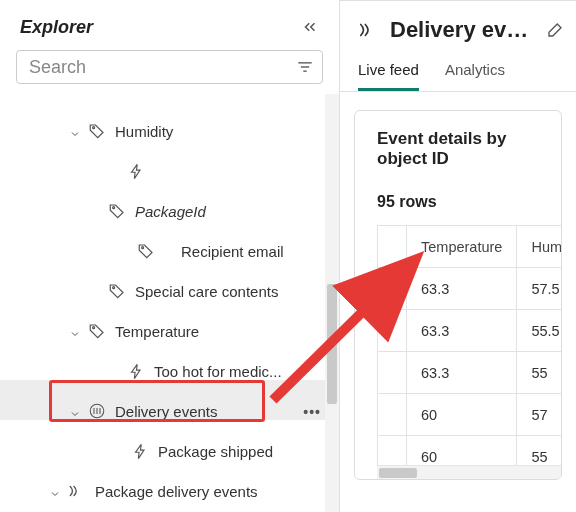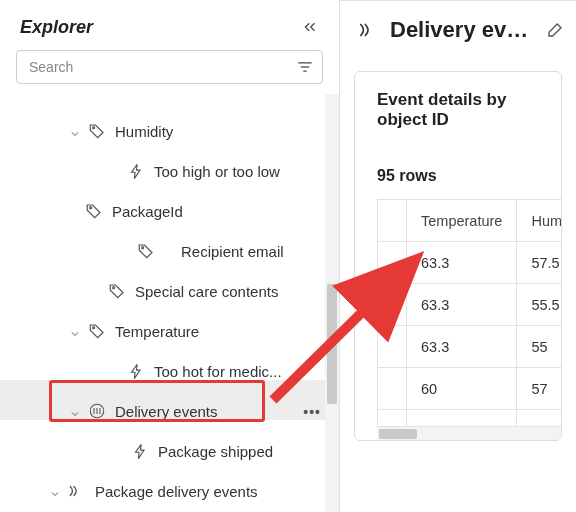--- a/index.html
+++ b/index.html
@@ -2,21 +2,21 @@
 <html><head>
 <meta charset="utf-8">
 <style>
 * { box-sizing: border-box; margin: 0; padding: 0; font-family: "Segoe UI", -apple-system, sans-serif; }
 body { width: 576px; height: 512px; overflow: hidden; background: #fff; display: flex; position: relative; }
 .sidebar { width: 340px; border-right: 1px solid #e0e0e0; display: flex; flex-direction: column; }
 .sidebar-header { display: flex; align-items: center; justify-content: space-between; padding: 14px 16px 10px 20px; }
 .sidebar-title { font-size: 18px; font-weight: 600; color: #222; font-style: italic; }
 .collapse-btn { cursor: pointer; padding: 4px; }
 .search-wrap { padding: 0 16px 10px 16px; position: relative; }
-.search-input { width: 100%; height: 34px; border: 1px solid #ccc; border-radius: 4px; padding: 0 34px 0 12px; font-size: 14px; color: #555; }
+.search-input { width: 100%; height: 34px; border: 1px solid #ccc; border-radius: 4px; padding: 0 34px 0 12px; font-size: 18px; color: #555; }
 .search-input::placeholder { color: #888; }
 .filter-icon { position: absolute; right: 24px; top: 7px; }
 .tree { flex: 1; overflow-y: auto; padding-top: 6px; position: relative; }
 .tree-scrollbar { position: absolute; right: 0; top: 0; width: 14px; height: 100%; background: #f3f3f3; }
 .tree-thumb { position: absolute; right: 2px; width: 10px; background: #c9c9c9; border-radius: 2px; }
 .tree-item { display: flex; align-items: flex-end; height: 40px; padding-right: 18px; cursor: pointer; font-size: 15px; color: #333; }
 .tree-item.selected { background: #ededed; }
 .chevron { width: 14px; display: inline-flex; justify-content: center; margin-right: 6px; }
 .item-icon { margin-right: 9px; display: inline-flex; }
 .item-label { white-space: nowrap; overflow: hidden; text-overflow: ellipsis; flex: 1; }
@@ -24,21 +24,21 @@
 .highlight-box { position: absolute; border: 3px solid #e53935; border-radius: 3px; pointer-events: none; }
 .main { flex: 1; display: flex; flex-direction: column; overflow: hidden; border-top: 1px solid #e0e0e0; }
 .main-header { display: flex; align-items: center; gap: 10px; padding: 16px 12px 10px 18px; }
 .stream-icon { }
 .main-title { font-size: 22px; font-weight: 600; color: #222; flex: 1; white-space: nowrap; overflow: hidden; text-overflow: ellipsis; }
 .edit-icon { }
 .tabs { display: flex; gap: 26px; padding: 0 18px; border-bottom: 1px solid #e0e0e0; }
 .tab { padding: 8px 0 10px 0; font-size: 15px; color: #555; cursor: pointer; border-bottom: 3px solid transparent; }
 .tab.active { color: #222; font-weight: 500; border-bottom-color: #0f7b6c; }
 .card { margin: 18px 14px 0 14px; border: 1px solid #dcdcdc; border-radius: 6px; padding: 18px 0 0 22px; overflow: hidden; display: flex; flex-direction: column; height: 370px; }
-.card-title { font-size: 17px; font-weight: 600; color: #222; margin-bottom: 37px; }
+.card-title { font-size: 17px; font-weight: 600; color: #222; margin-bottom: 24px; }
 .row-count { font-size: 16px; font-weight: 600; color: #222; margin-bottom: 14px; }
 .table-wrap { overflow: hidden; position: relative; flex: 1; }
 table { border-collapse: collapse; font-size: 14.5px; color: #333; }
 th, td { border: 1px solid #e2e2e2; text-align: left; height: 42px; padding: 0 14px; }
 th { font-weight: 400; color: #444; background: #fff; white-space: nowrap; }
 td.num { }
 .hscroll { height: 14px; background: #f3f3f3; border-top: 1px solid #e5e5e5; position: relative; }
 .hscroll-thumb { position: absolute; left: 2px; top: 2px; height: 10px; width: 38px; background: #c9c9c9; border-radius: 2px; }
 .arrow-overlay { position: absolute; pointer-events: none; z-index: 50; }
 svg { display: block; }
@@ -80,23 +80,22 @@
         </span>
         <span class="item-label">Humidity</span>
       </div>
       <div class="tree-item" style="padding-left: 108px;">
         <span class="chevron"></span>
         <span class="item-icon">
           <svg width="17" height="17" viewBox="0 0 24 24" fill="none" stroke="#555" stroke-width="1.6">
             <path d="M13 2L5 13h5l-1 9 8-12h-5l1-8z"></path>
           </svg>
         </span>
-        <span class="item-label">Too high or too low</span>
-      </div>
-      <div class="tree-item" style="padding-left: 65px;">
+      </div>
+      <div class="tree-item" style="padding-left: 88px; font-style: italic;">
         <span class="chevron"></span>
         <span class="item-icon">
           <svg width="18" height="18" viewBox="0 0 24 24" fill="none" stroke="#555" stroke-width="1.6">
             <path d="M3 11V4h7l10 10-7 7L3 11z"></path>
             <circle cx="7.5" cy="7.5" r="1.3"></circle>
           </svg>
         </span>
         <span class="item-label">PackageId</span>
       </div>
       <div class="tree-item" style="padding-left: 100px; gap: 17px;">
@@ -201,20 +200,24 @@
           <path d="M3 6c4 4 4 8 0 12M8 6c4 4 4 8 0 12" stroke-linecap="round"></path>
         </svg>
     </span>
     <div class="main-title">Delivery events</div>
     <span class="edit-icon">
       <svg width="18" height="18" viewBox="0 0 24 24" fill="none" stroke="#555" stroke-width="1.8">
           <path d="M15 4l5 5L9 20H4v-5L15 4z"></path>
         </svg>
     </span>
   </div>
+  <div class="tabs" id="tabs">
+      <div class="tab active">Live feed</div>
+      <div class="tab">Analytics</div>
+    </div>
   <div class="card">
     <div class="card-title">Event details by object ID</div>
     <div class="row-count">95 rows</div>
     <div class="table-wrap">
       <table id="dtable">
           <tbody>
             <tr>
               <th style="width:40px"></th>
               <th style="min-width:110px">Temperature</th>
               <th style="min-width:110px">Hum</th>

